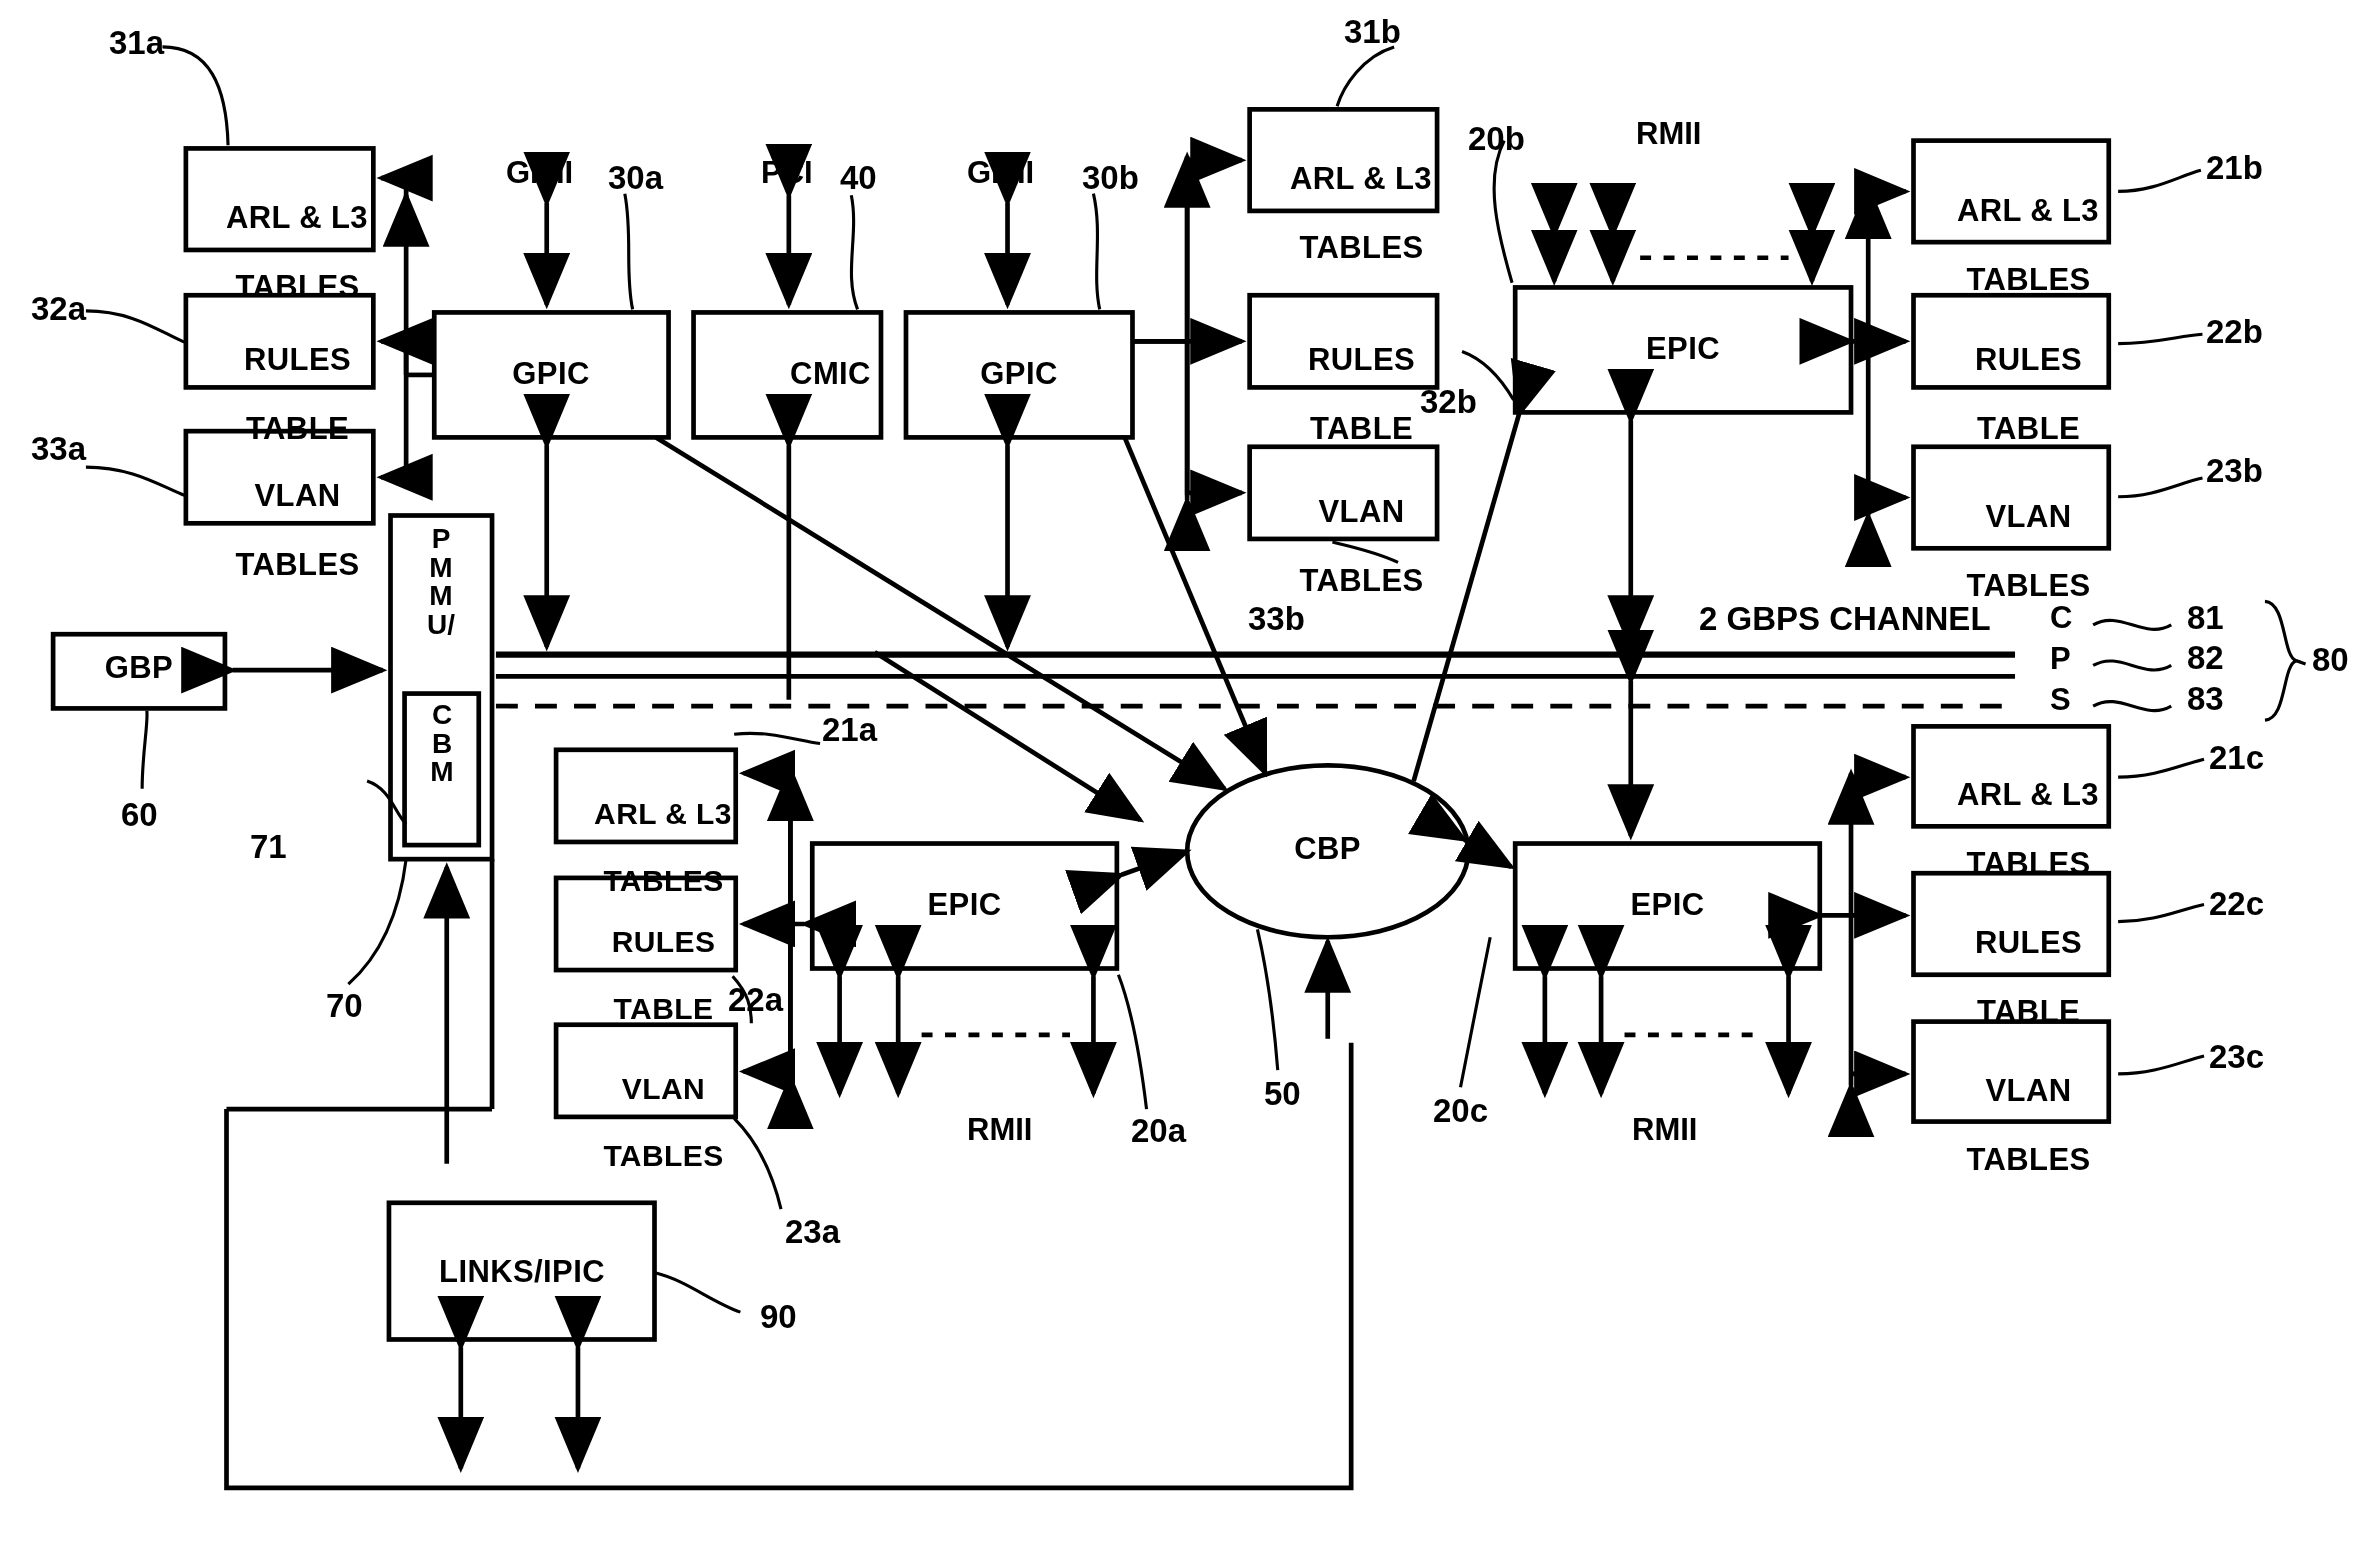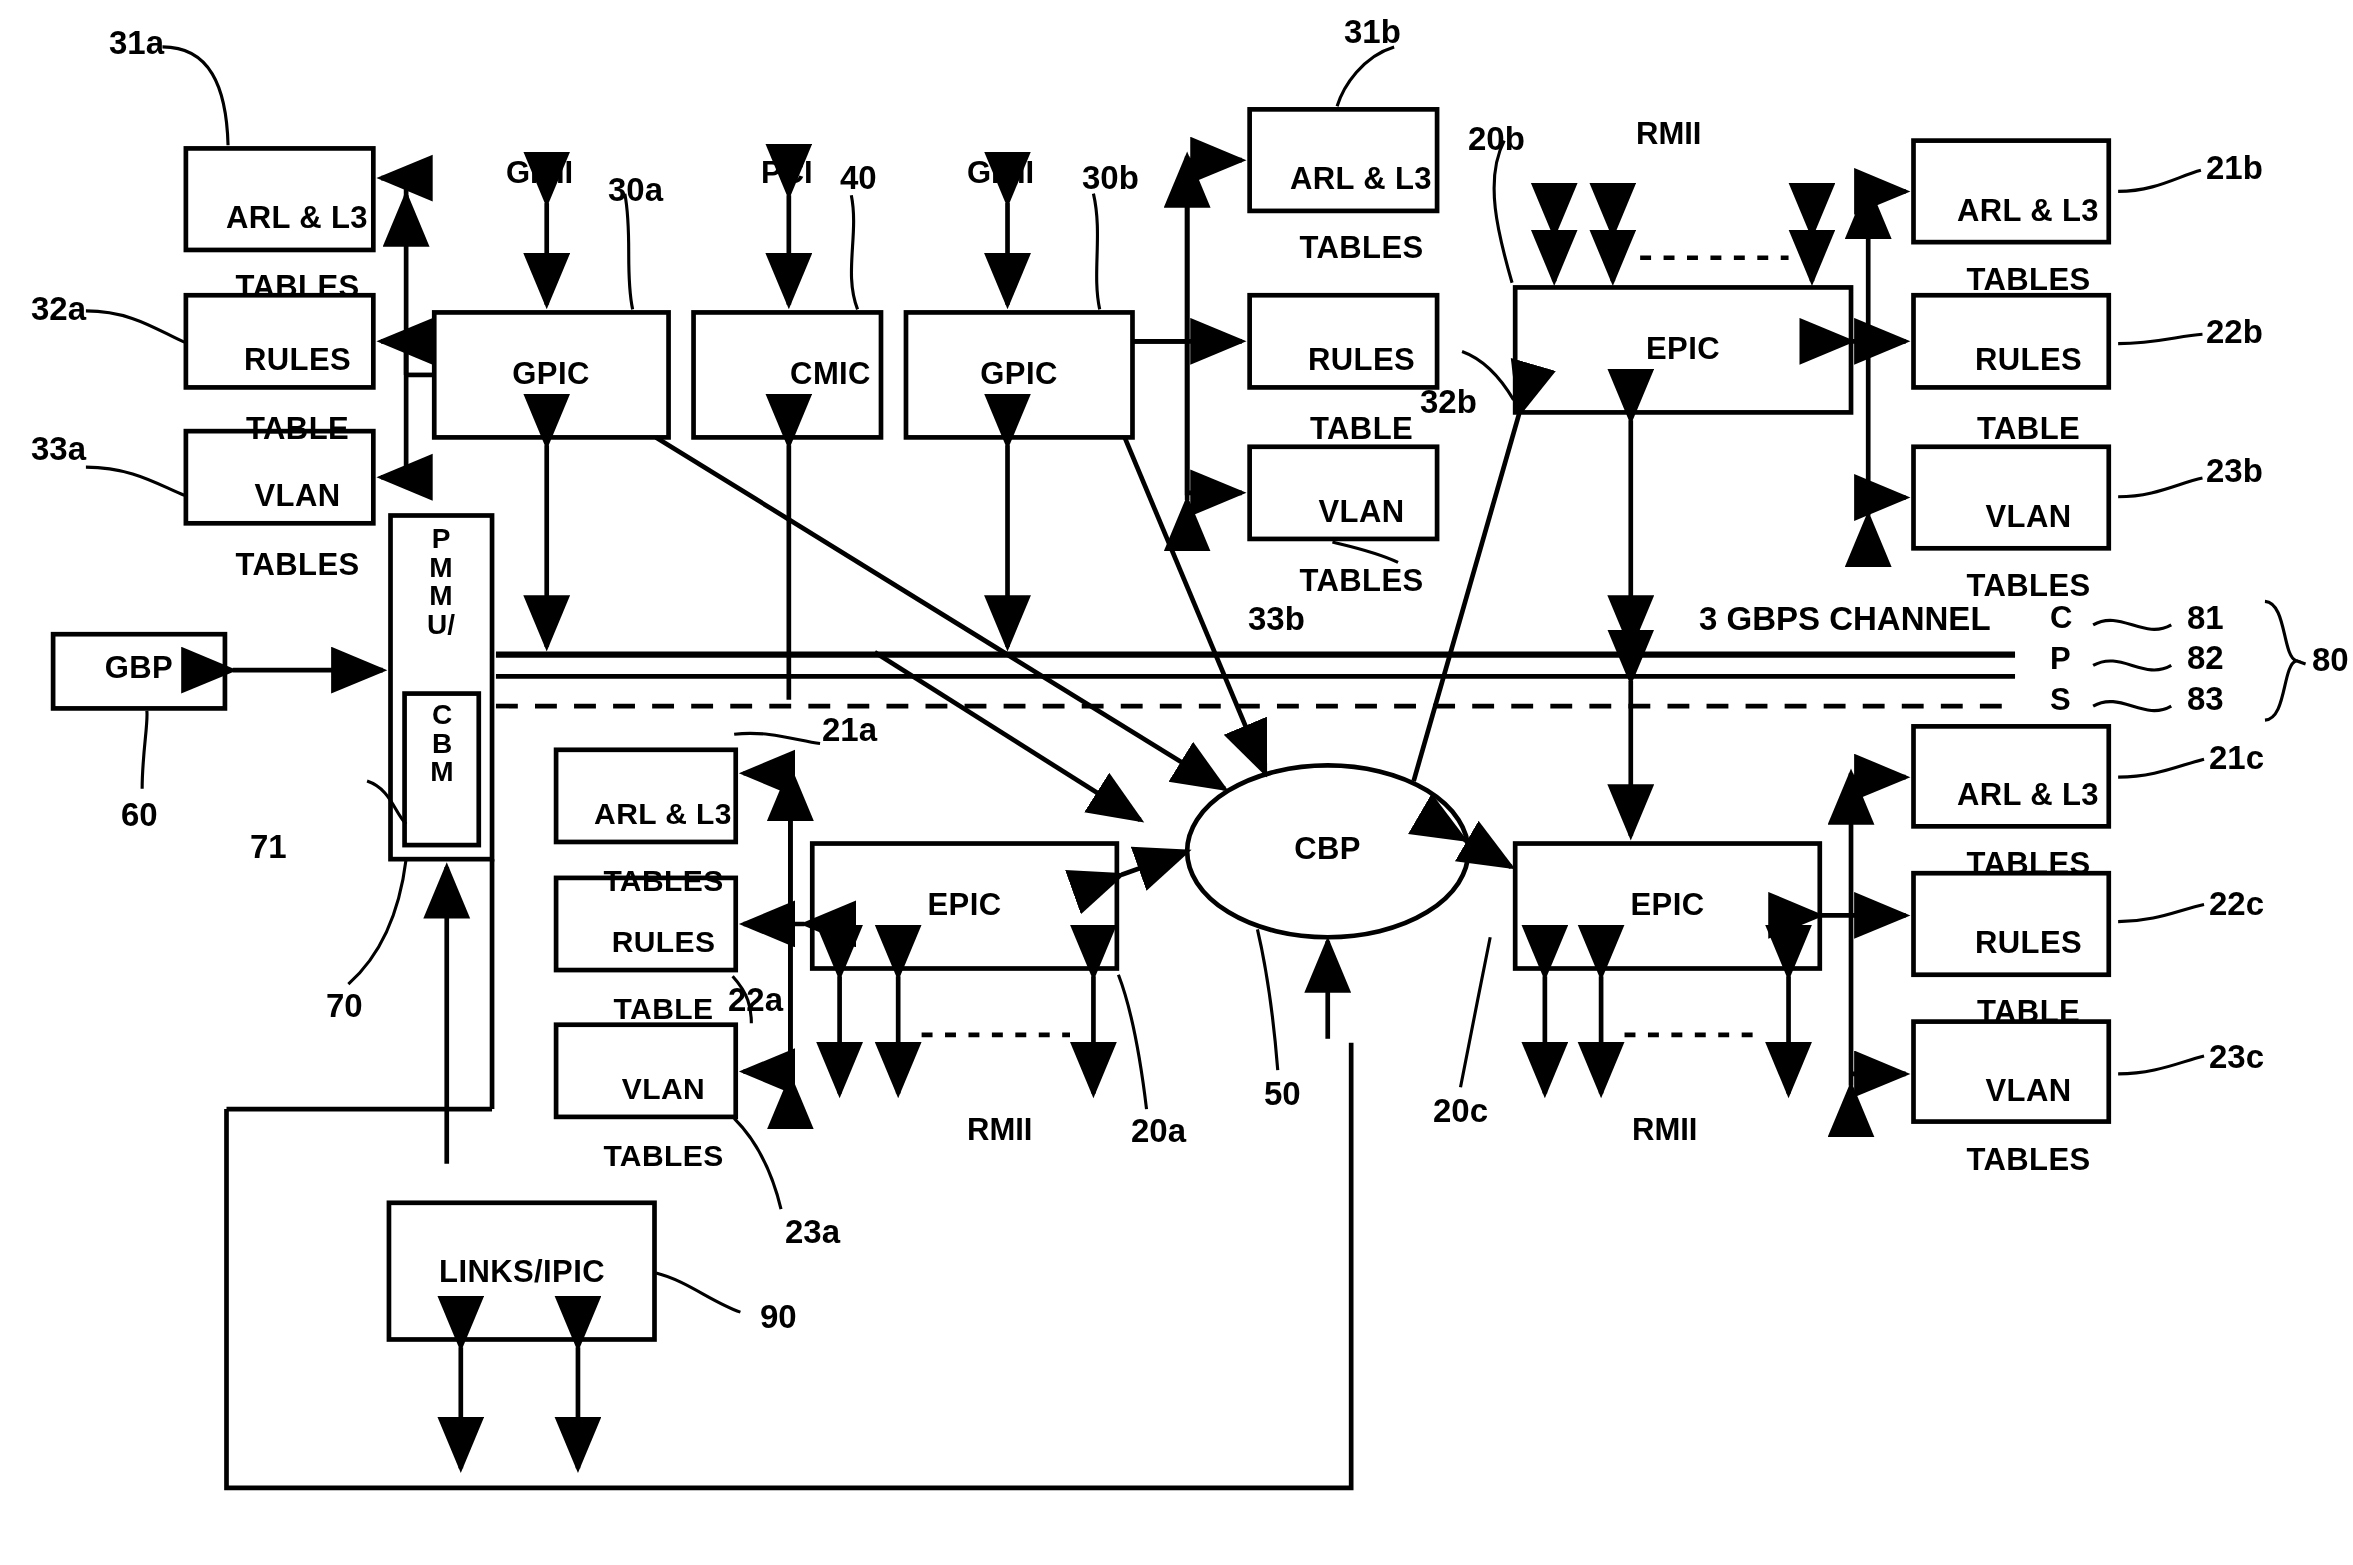--- a/index.html
+++ b/index.html
@@ -295,35 +295,35 @@
 
   <div class="lbl boxlbl" style="left:389px;top:1255px;width:266px;">LINKS/IPIC</div>
 
   <div class="lbl iflbl" style="left:506px;top:156px;">GMII</div>
   <div class="lbl iflbl" style="left:761px;top:156px;">PCI</div>
   <div class="lbl iflbl" style="left:967px;top:156px;">GMII</div>
   <div class="lbl iflbl" style="left:1636px;top:117px;">RMII</div>
   <div class="lbl iflbl" style="left:967px;top:1113px;">RMII</div>
   <div class="lbl iflbl" style="left:1632px;top:1113px;">RMII</div>
 
-  <div class="lbl chanlbl" style="left:1699px;top:601px;">3 GBPS CHANNEL</div>
+  <div class="lbl chanlbl" style="left:1699px;top:601px;">2 GBPS CHANNEL</div>
 
   <div class="lbl cpsl" style="left:2050px;top:601px;">C</div>
   <div class="lbl cpsl" style="left:2050px;top:642px;">P</div>
   <div class="lbl cpsl" style="left:2050px;top:683px;">S</div>
 
   <div class="lbl reflbl" style="left:2187px;top:600px;">81</div>
   <div class="lbl reflbl" style="left:2187px;top:640px;">82</div>
   <div class="lbl reflbl" style="left:2187px;top:681px;">83</div>
   <div class="lbl reflbl" style="left:2312px;top:642px;">80</div>
 
   <div class="lbl reflbl" style="left:109px;top:25px;">31a</div>
   <div class="lbl reflbl" style="left:31px;top:291px;">32a</div>
   <div class="lbl reflbl" style="left:31px;top:431px;">33a</div>
-  <div class="lbl reflbl" style="left:608px;top:160px;margin-top:12px;">30a</div>
+  <div class="lbl reflbl" style="left:608px;top:160px;">30a</div>
   <div class="lbl reflbl" style="left:840px;top:160px;">40</div>
   <div class="lbl reflbl" style="left:1082px;top:160px;text-align:center;">30b</div>
   <div class="lbl reflbl" style="left:1344px;top:14px;">31b</div>
   <div class="lbl reflbl" style="left:1420px;top:384px;">32b</div>
   <div class="lbl reflbl" style="left:1248px;top:601px;">33b</div>
   <div class="lbl reflbl" style="left:1468px;top:121px;">20b</div>
   <div class="lbl reflbl" style="left:2206px;top:150px;">21b</div>
   <div class="lbl reflbl" style="left:2206px;top:314px;">22b</div>
   <div class="lbl reflbl" style="left:2206px;top:453px;">23b</div>
   <div class="lbl reflbl" style="left:121px;top:797px;">60</div>

